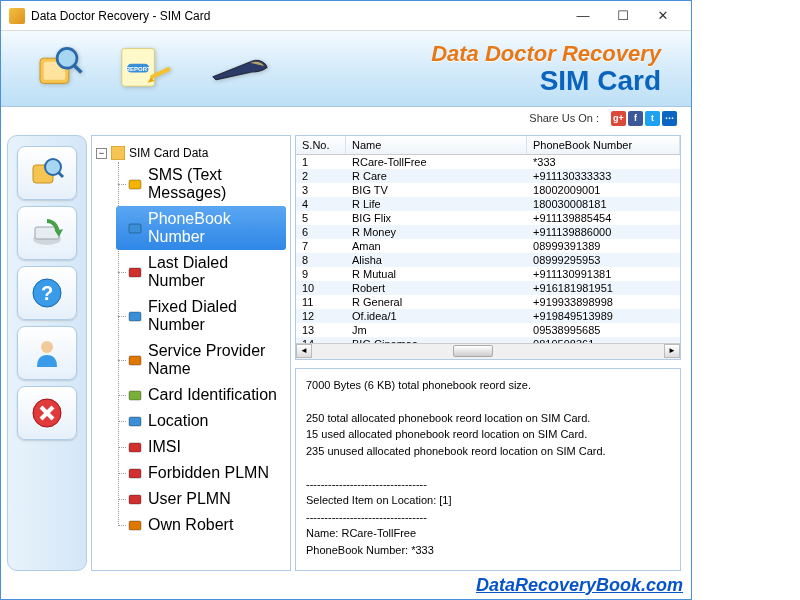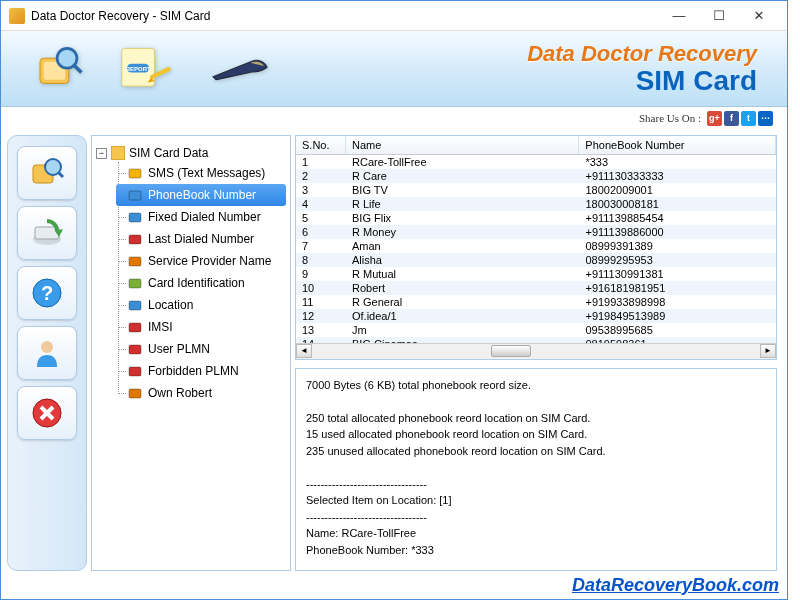--- a/index.html
+++ b/index.html
@@ -1,39 +1,39 @@
 <!DOCTYPE html>
 <html><head>
 <meta charset="utf-8">
 <style>
 * { box-sizing: border-box; margin: 0; padding: 0; }
 body { font-family: "Segoe UI", Tahoma, sans-serif; font-size: 12px; background: #fff; }
-.window { width: 788px; height: 600px; border: 1px solid #4a90d9; display: flex; flex-direction: column; }
+.window { width: 692px; height: 600px; border: 1px solid #4a90d9; display: flex; flex-direction: column; }
 .titlebar { height: 30px; background: #fff; border-bottom: 1px solid #ddd; display: flex; align-items: center; padding: 0 8px; }
 .titlebar-icon { width: 16px; height: 16px; background: linear-gradient(135deg,#f0c040,#e09020); border-radius: 2px; margin-right: 6px; }
 .titlebar-text { flex: 1; font-size: 12px; color: #000; }
 .win-btn { width: 40px; height: 24px; display: flex; align-items: center; justify-content: center; color: #333; font-size: 13px; cursor: pointer; }
 .banner { height: 76px; background: linear-gradient(to bottom,#f5fbff 0%,#d5ebfa 50%,#bde0f6 100%); position: relative; border-bottom: 1px solid #a9c8e0; display: flex; align-items: center; padding: 0 30px; overflow: hidden; }
 .banner-icons { display: flex; gap: 30px; align-items: center; }
 .b-icon { filter: drop-shadow(1px 1px 2px rgba(0,0,0,0.2)); }
 .banner-right { margin-left: auto; text-align: right; line-height: 1; }
 .banner-title { font-size: 22px; font-weight: bold; font-style: italic; color: #e67817; text-shadow: 0 1px 1px #fff; }
 .banner-sub { font-size: 28px; color: #0a63bc; font-weight: bold; display: block; margin-top: 2px; }
 .sharebar { height: 22px; display: flex; align-items: center; justify-content: flex-end; padding: 0 14px; background: #fff; }
-.share-lbl { font-size: 11px; color: #333; margin-right: 4px; font-family: Liberation Serif, serif; }
+.share-lbl { font-size: 11px; color: #333; margin-right: 10px; }
 .share-i { width: 15px; height: 15px; margin-left: 2px; display: inline-flex; align-items: center; justify-content: center; font-size: 9px; font-weight: bold; color: #fff; border-radius: 2px; }
 .content { flex: 1; display: flex; padding: 6px 10px 0 6px; gap: 4px; overflow: hidden; }
 .sidebar { width: 80px; background: linear-gradient(to right,#e8f2fb,#d4e7f7); border: 1px solid #b0cce6; border-radius: 10px; padding: 10px 6px; display: flex; flex-direction: column; gap: 6px; align-items: center; }
 .sb-btn { width: 60px; height: 54px; background: linear-gradient(to bottom,#fff,#e6f0fa); border: 1px solid #b0cce6; border-radius: 8px; display: flex; align-items: center; justify-content: center; cursor: pointer; box-shadow: 0 1px 2px rgba(0,0,0,0.15); }
 .tree { width: 200px; border: 1px solid #b0cce6; background: #fff; padding: 8px 4px; overflow-y: auto; }
 .tree-root { display: flex; align-items: center; gap: 4px; font-size: 12px; padding: 2px 0; }
 .tree-toggle { width: 11px; height: 11px; border: 1px solid #888; display: flex; align-items: center; justify-content: center; font-size: 9px; line-height: 1; cursor: pointer; }
 .tree-children { margin-left: 20px; position: relative; }
 .tree-children::before { content: ""; position: absolute; left: 2px; top: 0; bottom: 12px; border-left: 1px dotted #999; }
-.tree-item { display: flex; align-items: center; gap: 6px; padding: 4px 4px 4px 12px; font-size: 12px; color: #000; cursor: pointer; position: relative; }
+.tree-item { display: flex; align-items: center; gap: 6px; padding: 4px 4px 4px 12px; font-size: 16px; color: #000; cursor: pointer; position: relative; }
 .tree-item::before { content: ""; position: absolute; left: 2px; top: 50%; width: 8px; border-top: 1px dotted #999; }
 .tree-item.selected { background: linear-gradient(to bottom,#5aa6f2,#2f87e6); color: #fff; border-radius: 3px; }
 .tree-item.selected::before { display: none; }
 .ti-icon { width: 14px; height: 14px; display: inline-block; }
 .right { flex: 1; display: flex; flex-direction: column; gap: 8px; overflow: hidden; }
 .table-wrap { flex: 1.2; border: 1px solid #b0cce6; background: #fff; display: flex; flex-direction: column; overflow: hidden; }
 .thead { display: flex; background: linear-gradient(to bottom,#fff,#eef4fa); border-bottom: 1px solid #ccc; font-size: 11px; }
 .th { padding: 3px 6px; border-right: 1px solid #d6e2ee; }
 .th.sno { width: 50px; }
 .th.name { flex: 1.2; }
@@ -153,65 +153,65 @@
             <span>SMS (Text Messages)</span>
           </div>
           <div class="tree-item selected">
             <span class="ti-icon"><svg width="14" height="14">
                 <rect x="1" y="3" width="12" height="9" rx="1.5" fill="#3a8fd6" stroke="rgba(0,0,0,0.3)"></rect>
               </svg></span>
             <span>PhoneBook Number</span>
           </div>
           <div class="tree-item">
             <span class="ti-icon"><svg width="14" height="14">
+                <rect x="1" y="3" width="12" height="9" rx="1.5" fill="#d03030" stroke="rgba(0,0,0,0.3)"></rect>
+              </svg></span>
+            <span>Last Dialed Number</span>
+          </div>
+          <div class="tree-item">
+            <span class="ti-icon"><svg width="14" height="14">
                 <rect x="1" y="3" width="12" height="9" rx="1.5" fill="#3a8fd6" stroke="rgba(0,0,0,0.3)"></rect>
               </svg></span>
             <span>Fixed Dialed Number</span>
           </div>
           <div class="tree-item">
             <span class="ti-icon"><svg width="14" height="14">
+                <rect x="1" y="3" width="12" height="9" rx="1.5" fill="#e07800" stroke="rgba(0,0,0,0.3)"></rect>
+              </svg></span>
+            <span>Service Provider Name</span>
+          </div>
+          <div class="tree-item">
+            <span class="ti-icon"><svg width="14" height="14">
+                <rect x="1" y="3" width="12" height="9" rx="1.5" fill="#7ab03a" stroke="rgba(0,0,0,0.3)"></rect>
+              </svg></span>
+            <span>Card Identification</span>
+          </div>
+          <div class="tree-item">
+            <span class="ti-icon"><svg width="14" height="14">
+                <rect x="1" y="3" width="12" height="9" rx="1.5" fill="#3a8fd6" stroke="rgba(0,0,0,0.3)"></rect>
+              </svg></span>
+            <span>Location</span>
+          </div>
+          <div class="tree-item">
+            <span class="ti-icon"><svg width="14" height="14">
                 <rect x="1" y="3" width="12" height="9" rx="1.5" fill="#d03030" stroke="rgba(0,0,0,0.3)"></rect>
               </svg></span>
-            <span>Last Dialed Number</span>
-          </div>
-          <div class="tree-item">
-            <span class="ti-icon"><svg width="14" height="14">
-                <rect x="1" y="3" width="12" height="9" rx="1.5" fill="#e07800" stroke="rgba(0,0,0,0.3)"></rect>
-              </svg></span>
-            <span>Service Provider Name</span>
-          </div>
-          <div class="tree-item">
-            <span class="ti-icon"><svg width="14" height="14">
-                <rect x="1" y="3" width="12" height="9" rx="1.5" fill="#7ab03a" stroke="rgba(0,0,0,0.3)"></rect>
-              </svg></span>
-            <span>Card Identification</span>
-          </div>
-          <div class="tree-item">
-            <span class="ti-icon"><svg width="14" height="14">
-                <rect x="1" y="3" width="12" height="9" rx="1.5" fill="#3a8fd6" stroke="rgba(0,0,0,0.3)"></rect>
-              </svg></span>
-            <span>Location</span>
+            <span>IMSI</span>
           </div>
           <div class="tree-item">
             <span class="ti-icon"><svg width="14" height="14">
                 <rect x="1" y="3" width="12" height="9" rx="1.5" fill="#d03030" stroke="rgba(0,0,0,0.3)"></rect>
               </svg></span>
-            <span>IMSI</span>
+            <span>Forbidden PLMN</span>
           </div>
           <div class="tree-item">
             <span class="ti-icon"><svg width="14" height="14">
                 <rect x="1" y="3" width="12" height="9" rx="1.5" fill="#d03030" stroke="rgba(0,0,0,0.3)"></rect>
               </svg></span>
             <span>User PLMN</span>
-          </div>
-          <div class="tree-item">
-            <span class="ti-icon"><svg width="14" height="14">
-                <rect x="1" y="3" width="12" height="9" rx="1.5" fill="#d03030" stroke="rgba(0,0,0,0.3)"></rect>
-              </svg></span>
-            <span>Forbidden PLMN</span>
           </div>
           <div class="tree-item">
             <span class="ti-icon"><svg width="14" height="14">
                 <rect x="1" y="3" width="12" height="9" rx="1.5" fill="#e07800" stroke="rgba(0,0,0,0.3)"></rect>
               </svg></span>
             <span>Own Robert</span>
           </div>
         </div>
     </div>
 

